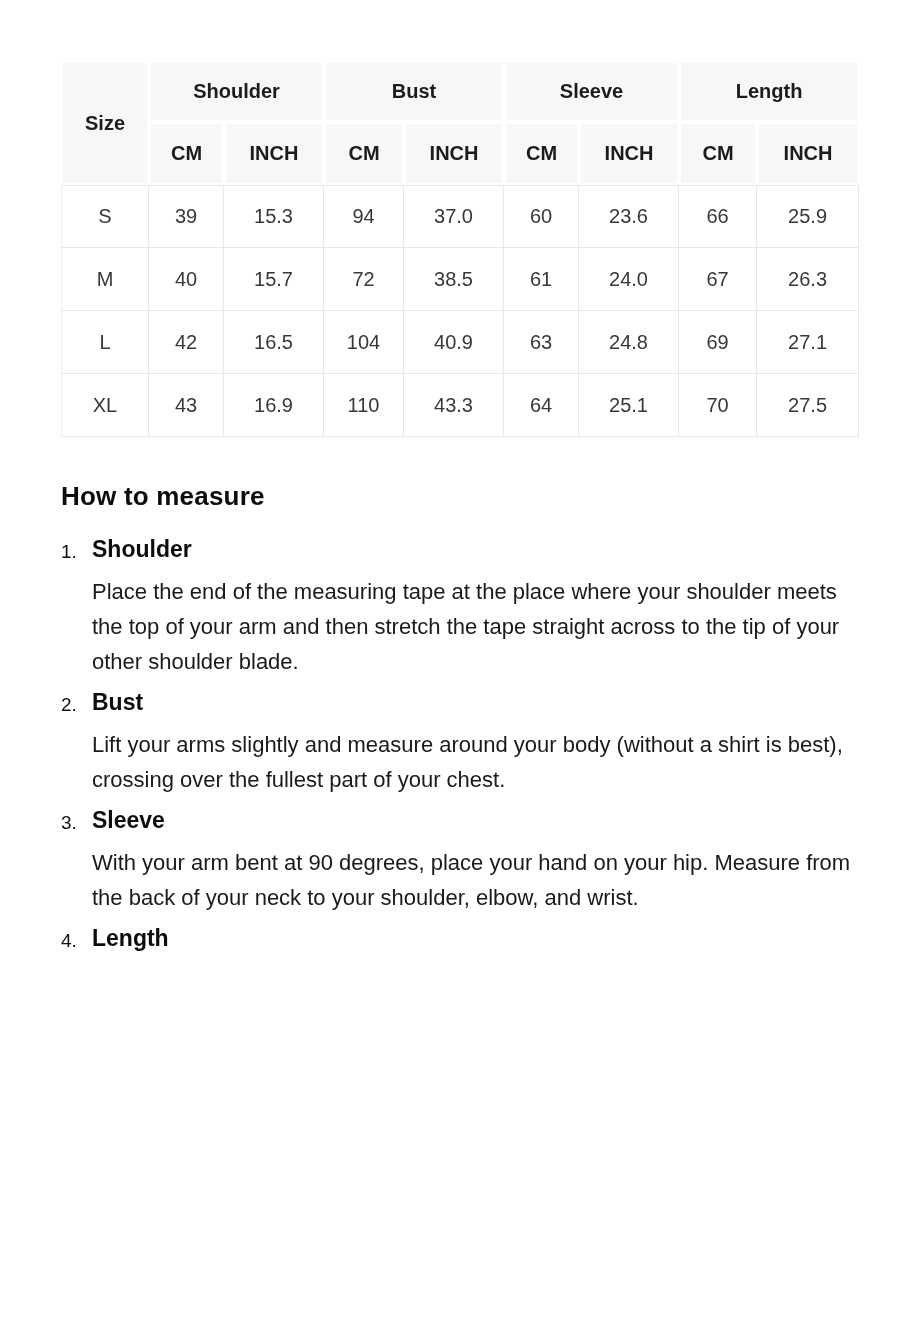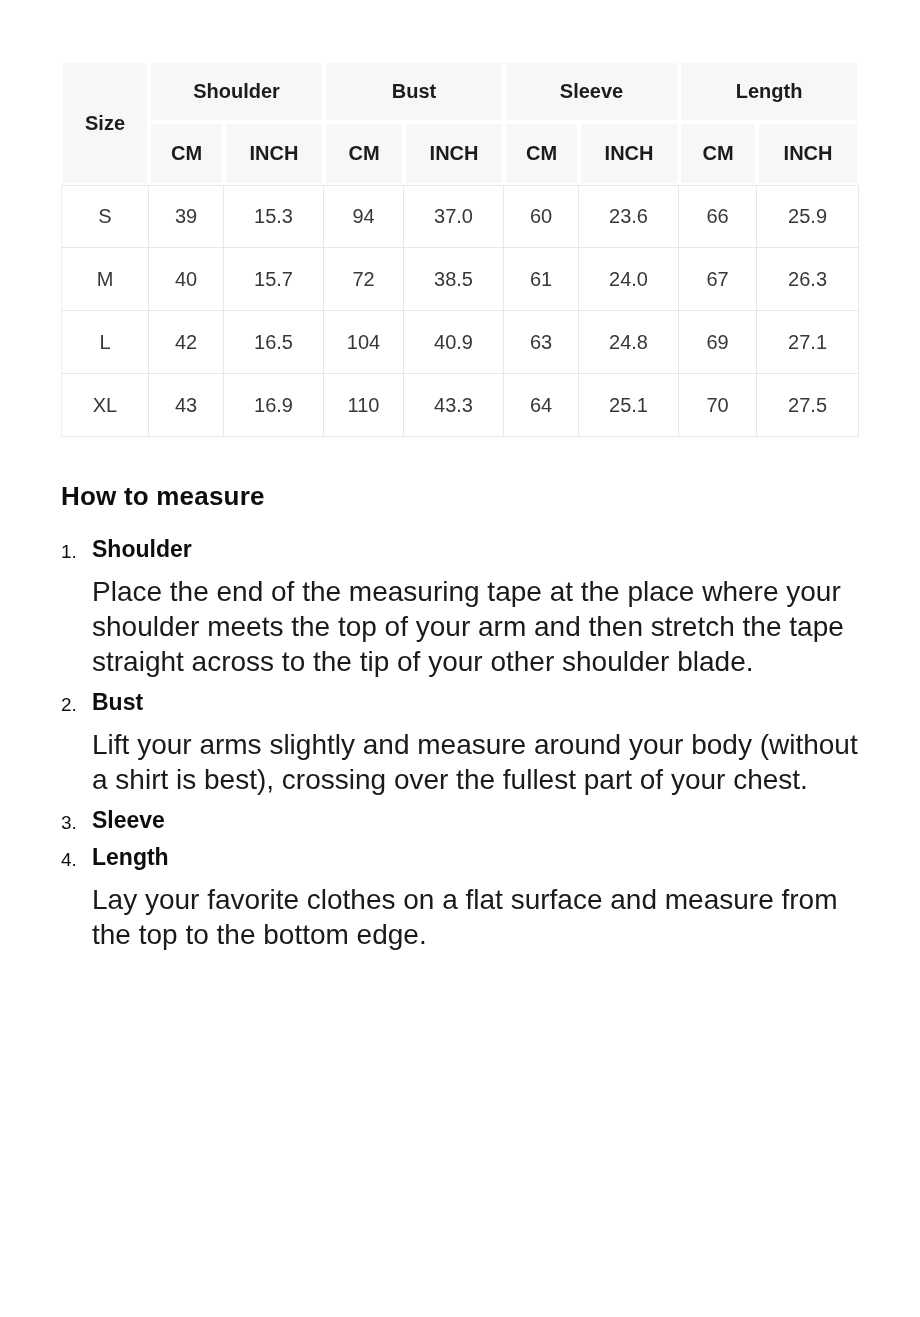--- a/index.html
+++ b/index.html
@@ -82,21 +82,21 @@
   .step-title {
     grid-column: 2;
     font-size: 23px;
     font-weight: bold;
     color: #0d0d0d;
   }
   .step-desc {
     grid-column: 2;
     margin-top: 11px;
     width: 767px;
-    font-size: 28px;
+    font-size: 22px;
     line-height: 35px;
     color: #1a1a1a;
   }
 </style>
 </head>
 <body>
 
 <div class="page">
 
   <table class="size-chart">
@@ -188,21 +188,21 @@
       <p class="step-desc">Place the end of the measuring tape at the place where your shoulder meets the top of your arm and then stretch the tape straight across to the tip of your other shoulder blade.</p>
     </li>
     <li class="step">
       <span class="step-number">2.</span>
       <span class="step-title">Bust</span>
       <p class="step-desc">Lift your arms slightly and measure around your body (without a shirt is best), crossing over the fullest part of your chest.</p>
     </li>
     <li class="step">
       <span class="step-number">3.</span>
       <span class="step-title">Sleeve</span>
+      <p class="step-desc">With your arm bent at 90 degrees, place your hand on your hip. Measure from the back of your neck to your shoulder, elbow, and wrist.</p>
     </li>
     <li class="step">
       <span class="step-number">4.</span>
       <span class="step-title">Length</span>
-      <p class="step-desc">Lay your favorite clothes on a flat surface and measure from the top to the bottom edge.</p>
     </li>
   </ol>
 
 </div>
 
 </body></html>

